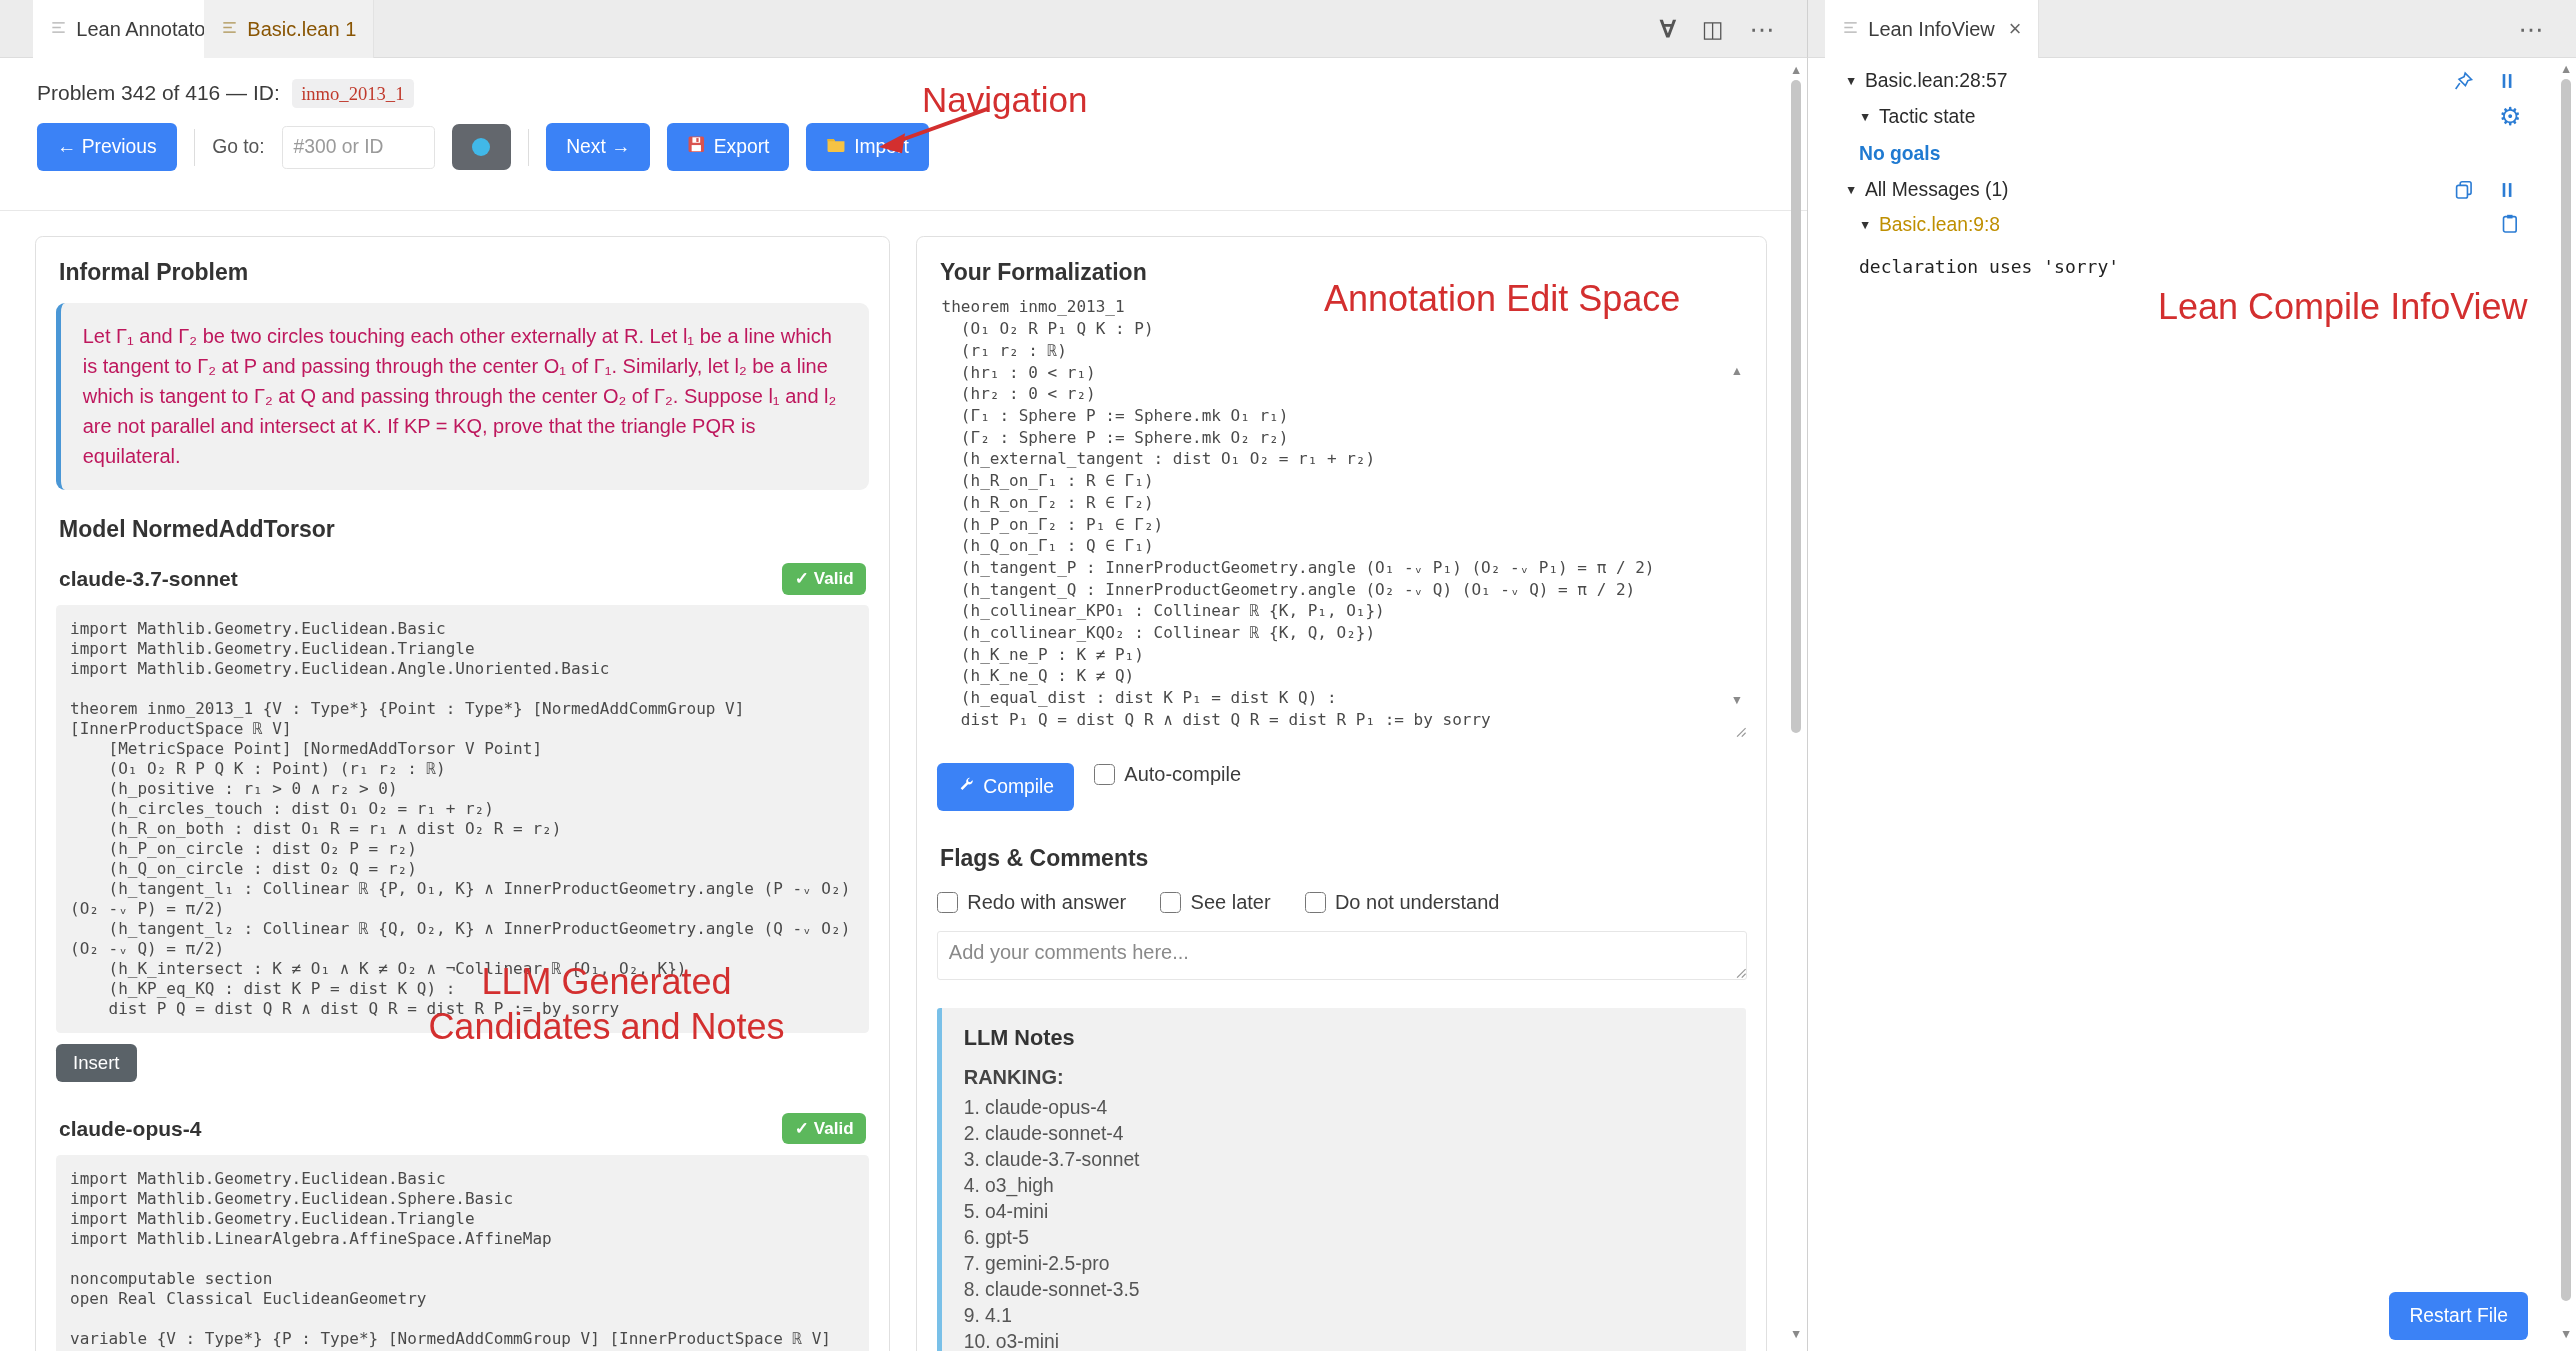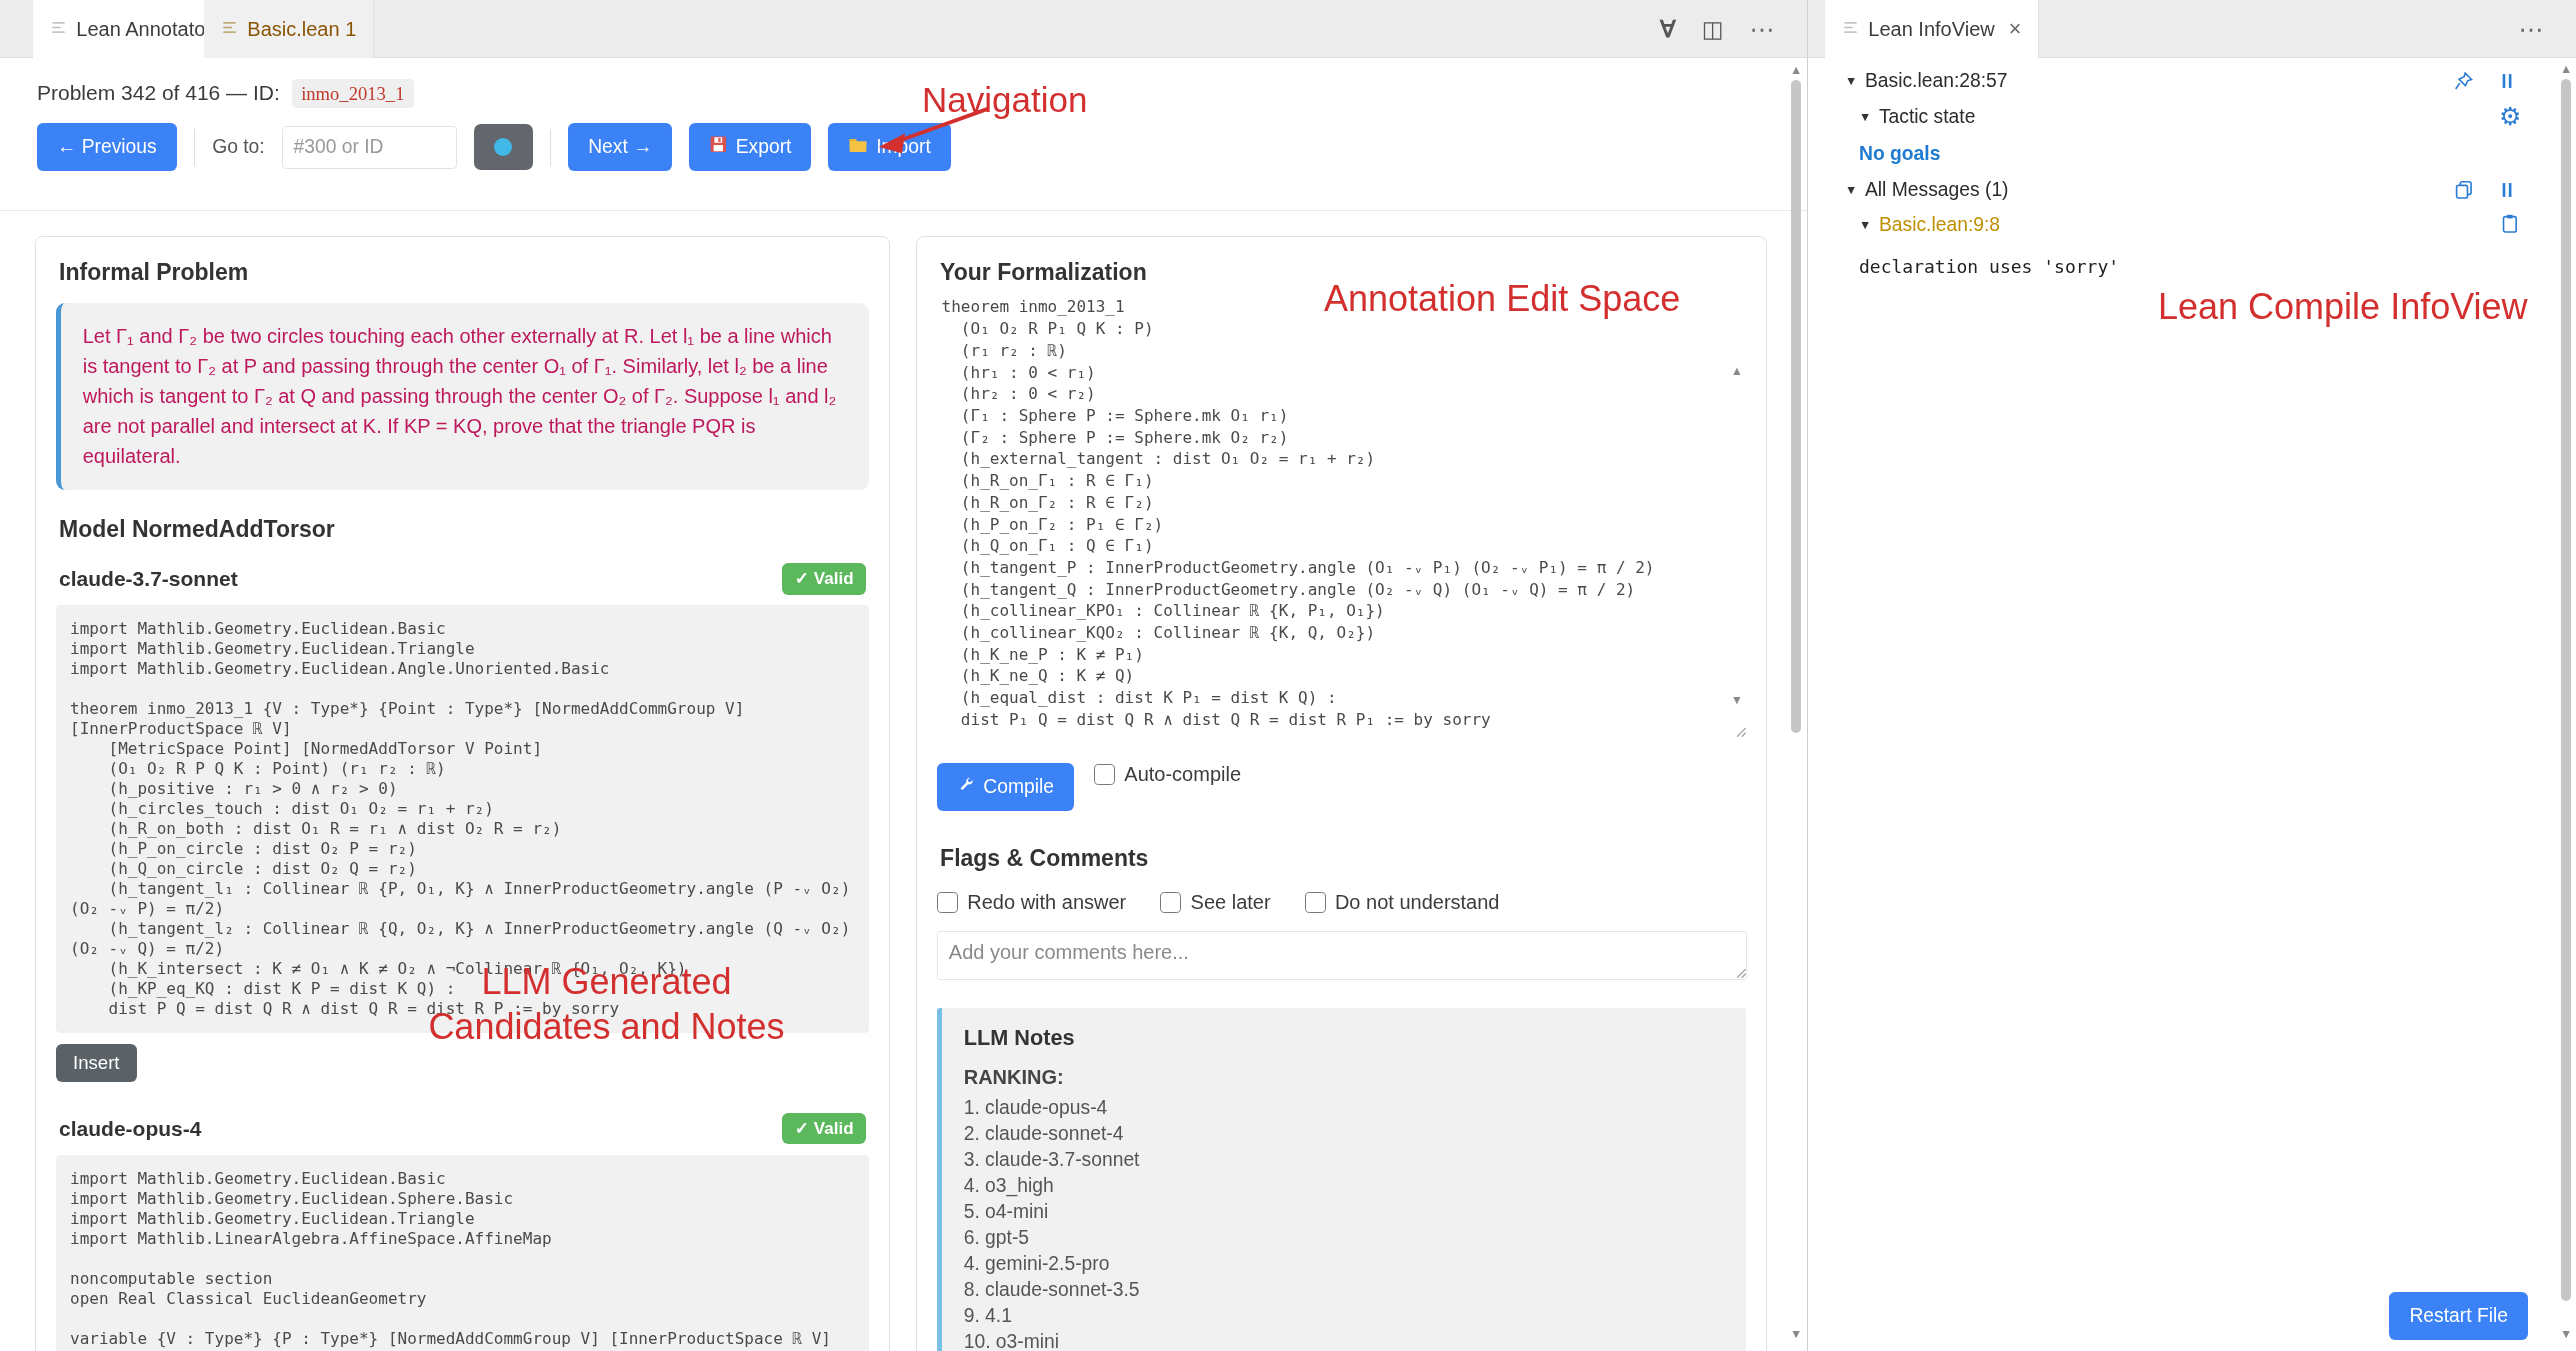--- a/index.html
+++ b/index.html
@@ -27,21 +27,21 @@
   #main { position:absolute; left:0; top:58px; width:1807px; height:1294px; background:#fff; overflow:hidden; }
   #nav-title { position:absolute; left:37px; top:23px; font-size:21px; color:#3b3b3b; }
   #nav-title .pill { font-family:Liberation Serif, serif; font-size:18.6px; color:#c0392b;
     background:#efeff0; border-radius:4.6px; padding:3.9px 9.3px; margin-left:6.2px; }
   #controls { position:absolute; left:37px; top:65px; height:48px; display:flex; align-items:center; gap:17px; }
   .btn { display:inline-flex; align-items:center; justify-content:center; gap:7.7px; height:48px;
     background:#3b82f6; color:#fff; font-size:19.3px; border:none; border-radius:6.2px; padding:0 20px; cursor:pointer;
     font-family:"Liberation Sans", sans-serif; }
   .vdiv { width:1.5px; height:37px; background:#ddd; }
   #goto-label { font-size:19.3px; color:#555; }
-  #goto-input { width:175px; height:43px; border:0.8px solid #e3e3e3; border-radius:4.6px; font-size:19.3px;
+  #goto-input { width:153px; height:43px; border:0.8px solid #e3e3e3; border-radius:4.6px; font-size:19.3px;
     padding:0 10.8px; color:#333; outline:none; font-family:"Liberation Sans", sans-serif; }
   #goto-input::placeholder { color:#9a9a9a; }
   #dot-btn { width:59px; height:46px; background:#63676d; border:none; border-radius:7px; cursor:pointer;
     display:inline-flex; align-items:center; justify-content:center; }
   #dot-btn .dot { width:18.6px; height:18.6px; border-radius:50%; background:#41b8e8; }
   #nav-divider { position:absolute; left:0; top:152px; width:1807px; height:0.8px; background:#e8e8e8; }
 
   
   .card { position:absolute; top:178px; background:#fff; border:0.8px solid #e0e0e0; border-radius:7.7px;
     padding:15.5px 20px; height:1253px; }
@@ -339,21 +339,21 @@
     <div id="llm-notes">
       <h3>LLM Notes</h3>
       <div id="ranking-label">RANKING:</div>
       <div id="rank-list">
         <div class="rank-item">1. claude-opus-4</div>
         <div class="rank-item">2. claude-sonnet-4</div>
         <div class="rank-item">3. claude-3.7-sonnet</div>
         <div class="rank-item">4. o3_high</div>
         <div class="rank-item">5. o4-mini</div>
         <div class="rank-item">6. gpt-5</div>
-        <div class="rank-item">4. gemini-2.5-pro</div>
+        <div class="rank-item">7. gemini-2.5-pro</div>
         <div class="rank-item">8. claude-sonnet-3.5</div>
         <div class="rank-item">9. 4.1</div>
         <div class="rank-item">10. o3-mini</div>
       </div>
     </div>
   </div>
 </div>
 
 <div id="infoview">
   <div class="iv-row" style="top:12.4px;">

